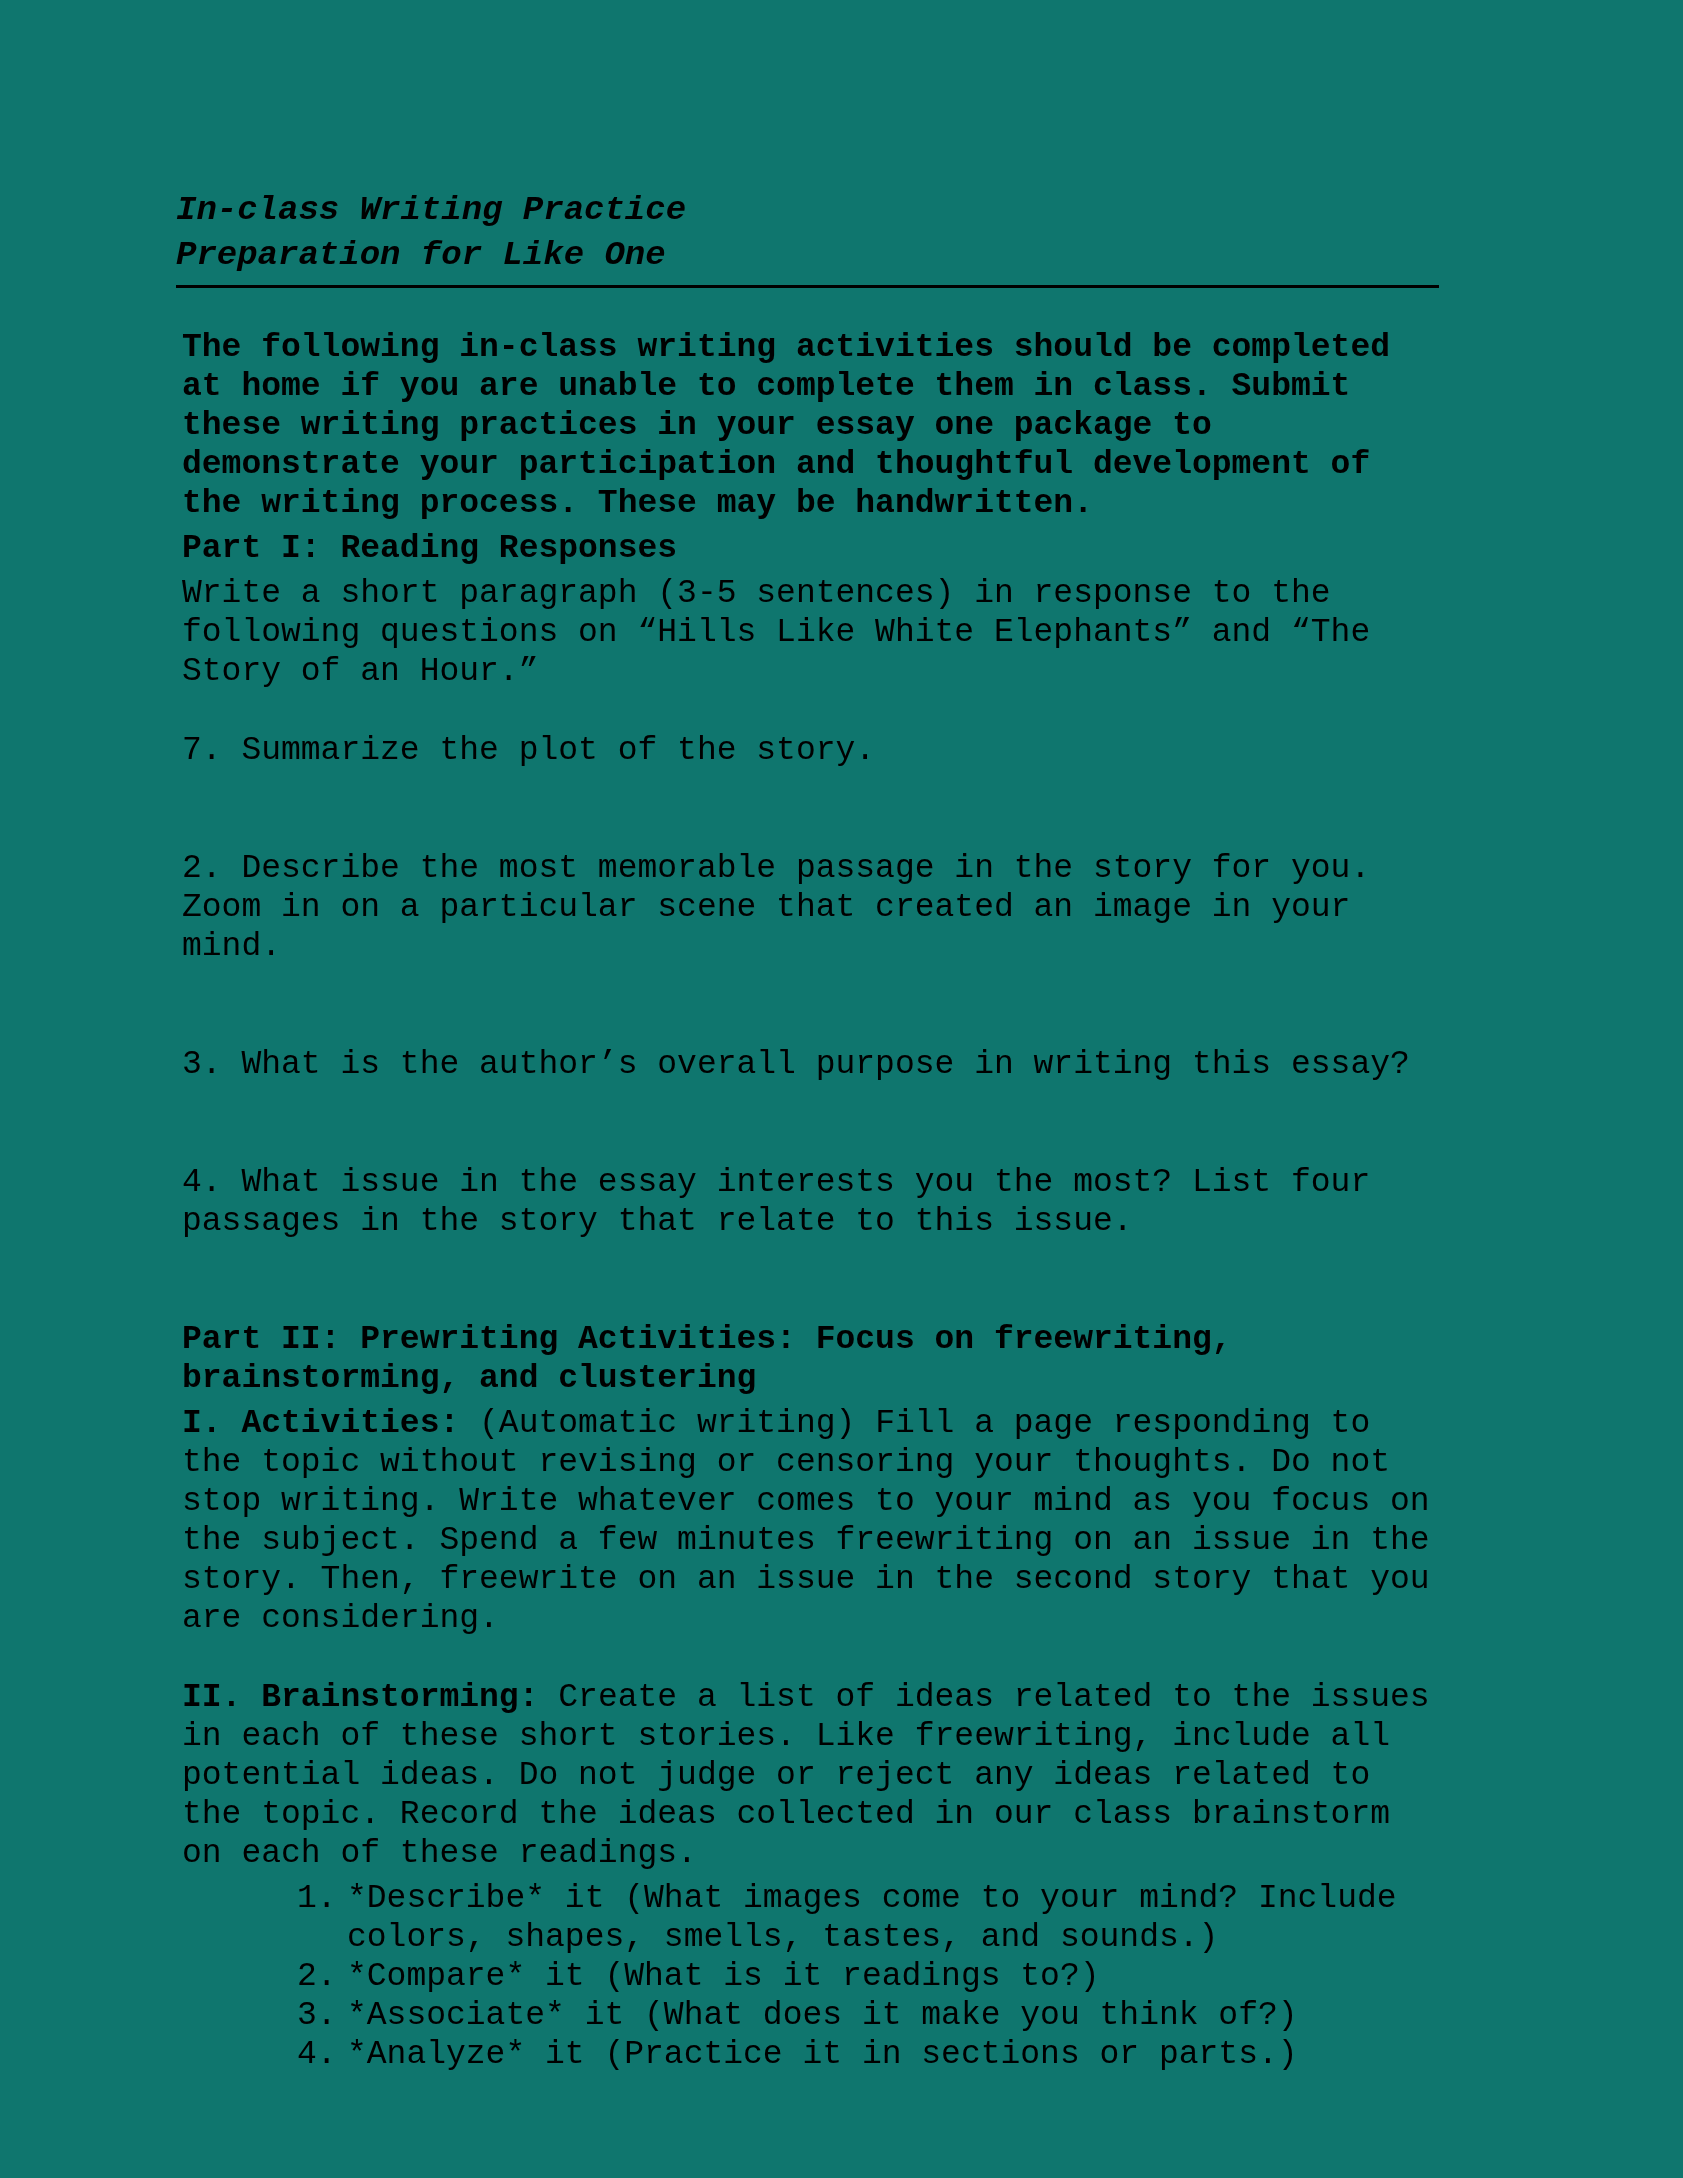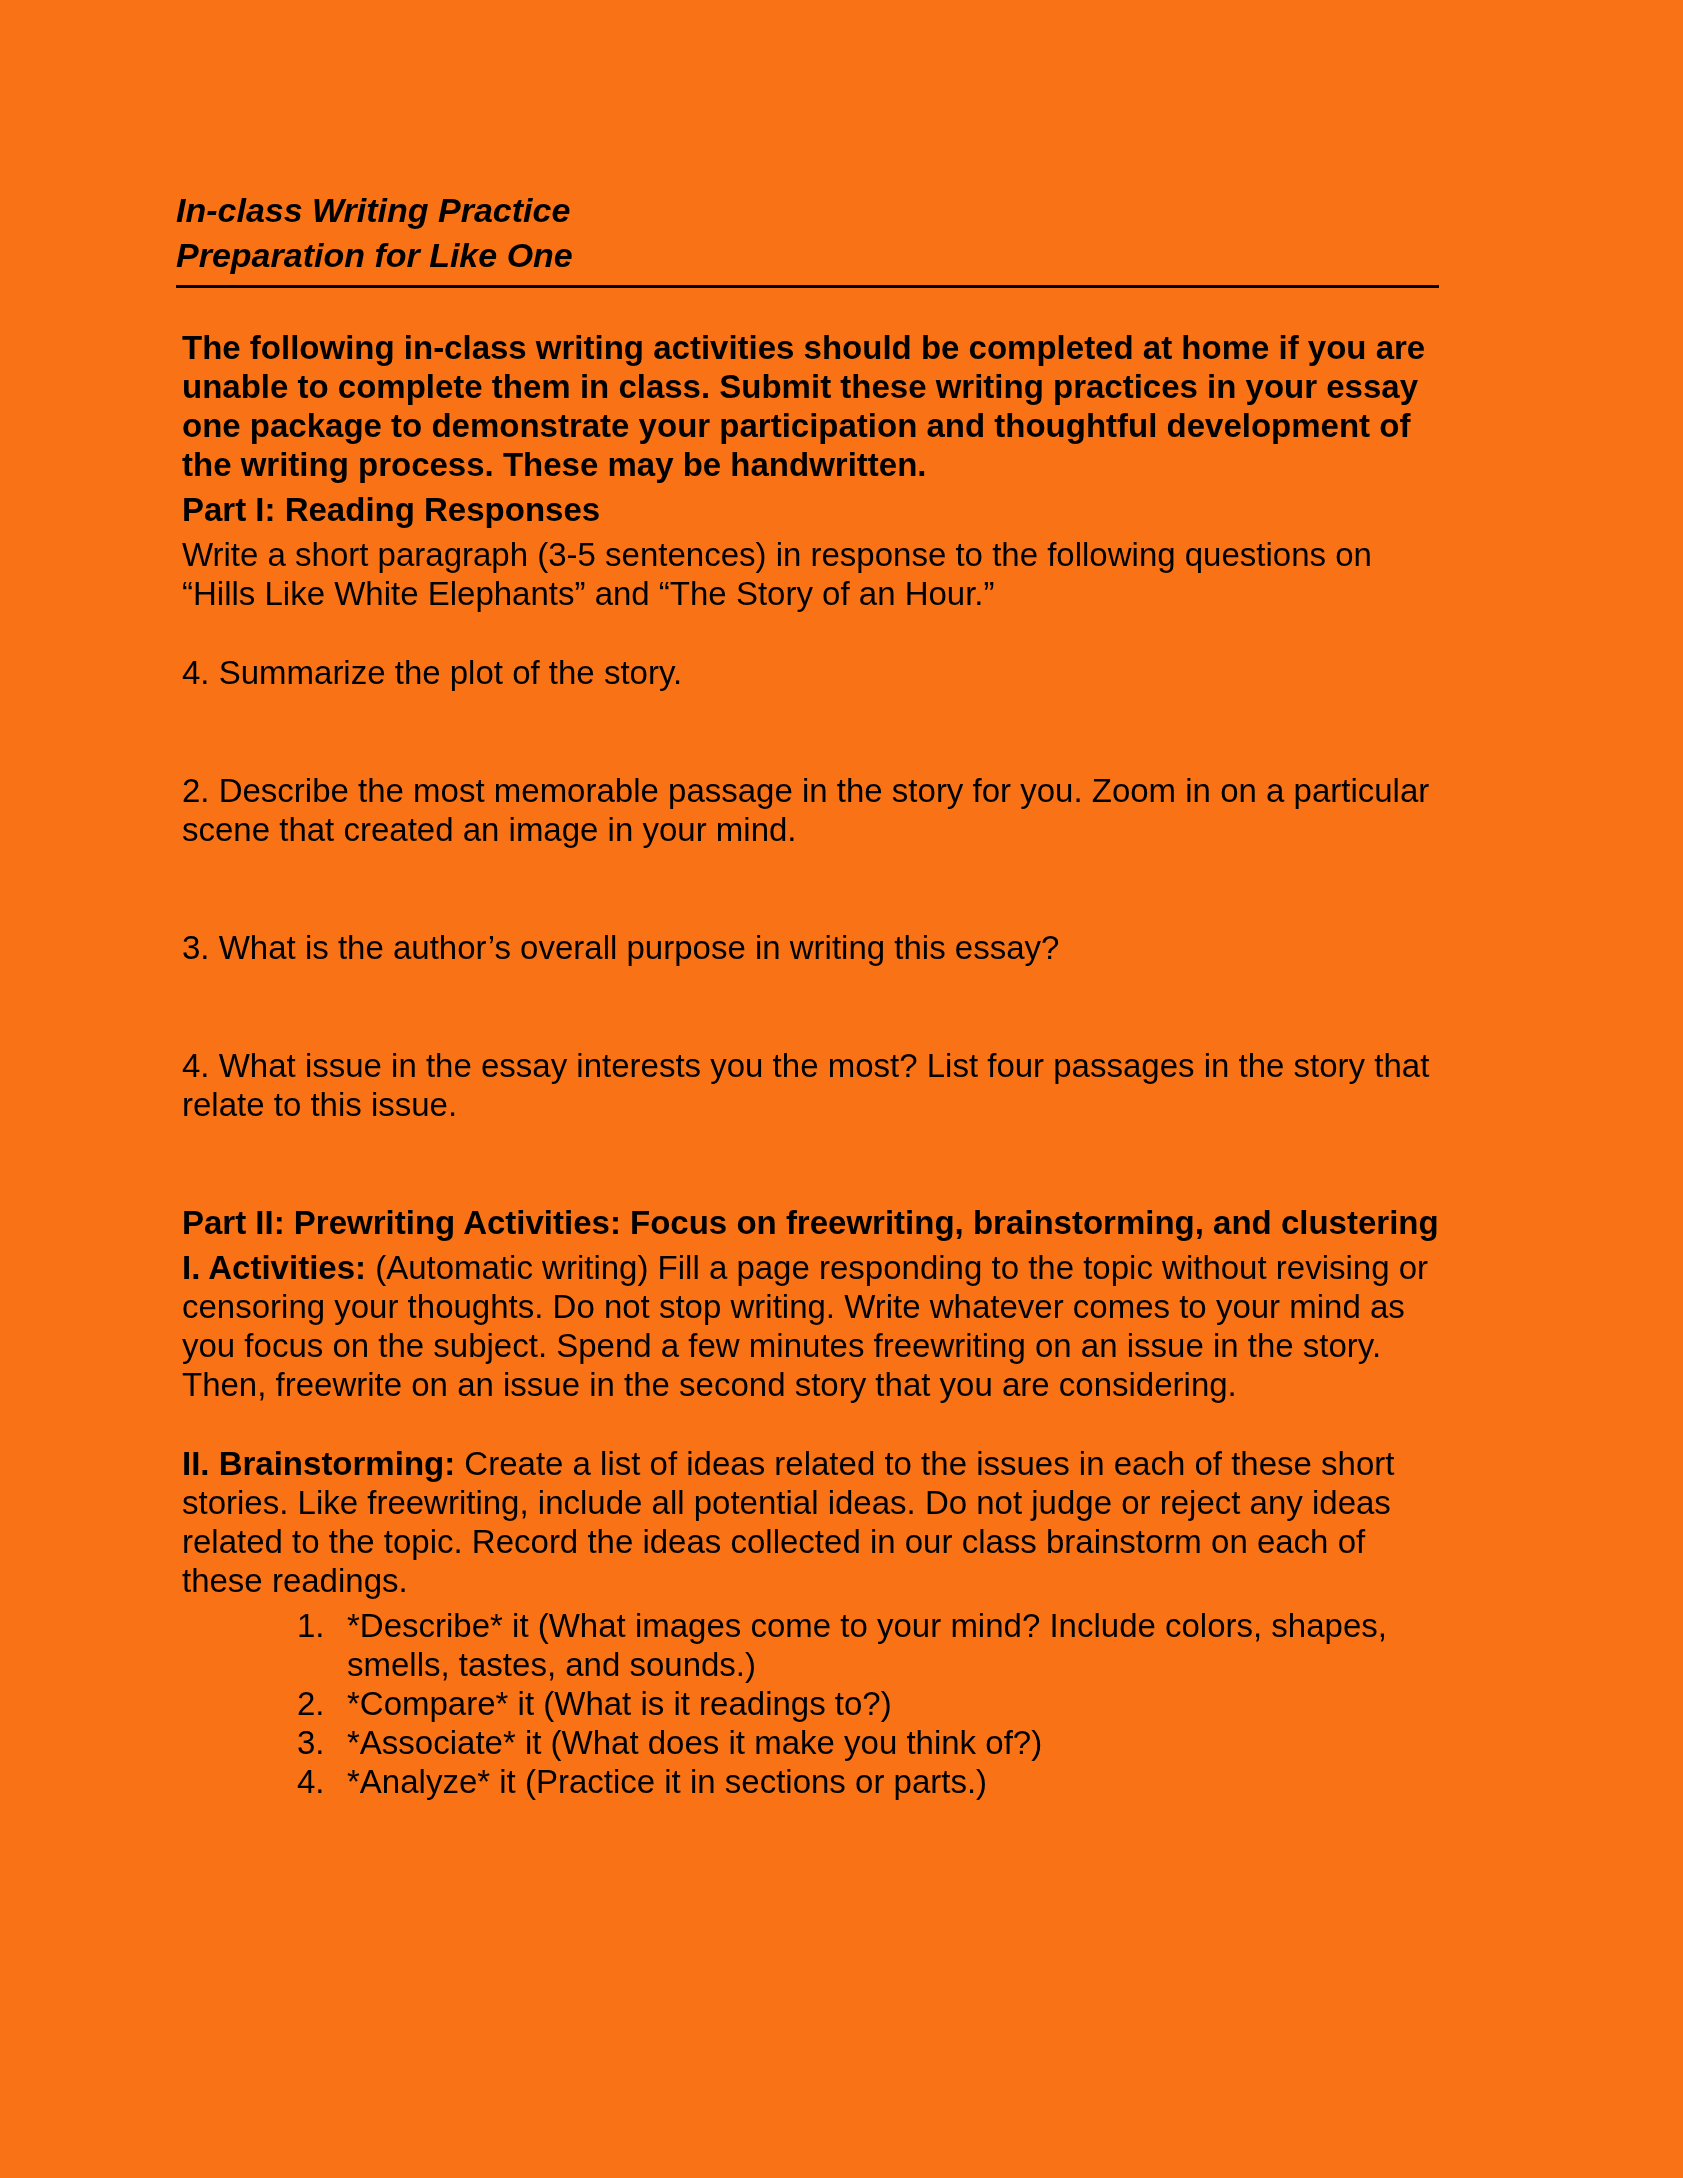--- a/index.html
+++ b/index.html
@@ -6,24 +6,24 @@
   html, body {
     margin: 0;
     padding: 0;
     background: #ffffff;
   }
   .page {
     position: relative;
     width: 1683px;
     height: 2178px;
     box-sizing: border-box;
-    background: #f97316;
+    background: #0f766e;
     color: #000000;
     padding: 188px 238px 0 176px;
-    font-family: Liberation Sans, sans-serif;
+    font-family: Liberation Mono, monospace;
     font-size: 33px;
     line-height: 39px;
     overflow: hidden;
   }
   p { margin: 6px; }
   .bold { font-weight: bold; }
   .title-block {
     font-size: 34px;
     line-height: 45px;
     font-weight: bold;
@@ -55,21 +55,21 @@
     <div>In-class Writing Practice</div>
     <div>Preparation for Like One</div>
   </div>
 
   <p class="bold">The following in-class writing activities should be completed at home if you are unable to complete them in class. Submit these writing practices in your essay one package to demonstrate your participation and thoughtful development of the writing process. These may be handwritten.</p>
 
   <p class="bold">Part I: Reading Responses</p>
 
   <p>Write a short paragraph (3-5 sentences) in response to the following questions on “Hills Like White Elephants” and “The Story of an Hour.”</p>
 
-  <p class="gap-1">4. Summarize the plot of the story.</p>
+  <p class="gap-1">7. Summarize the plot of the story.</p>
 
   <p class="gap-2">2. Describe the most memorable passage in the story for you. Zoom in on a particular scene that created an image in your mind.</p>
 
   <p class="gap-2">3. What is the author’s overall purpose in writing this essay?</p>
 
   <p class="gap-2">4. What issue in the essay interests you the most? List four passages in the story that relate to this issue.</p>
 
   <p class="bold gap-2">Part II: Prewriting Activities: Focus on freewriting, brainstorming, and clustering</p>
 
   <p><span class="bold">I. Activities:</span> <span>(Automatic writing) Fill a page responding to the topic without revising or censoring your thoughts. Do not stop writing. Write whatever comes to your mind as you focus on the subject.  Spend a few minutes freewriting on an issue in the story. Then, freewrite on an issue in the second story that you are considering.</span></p>

